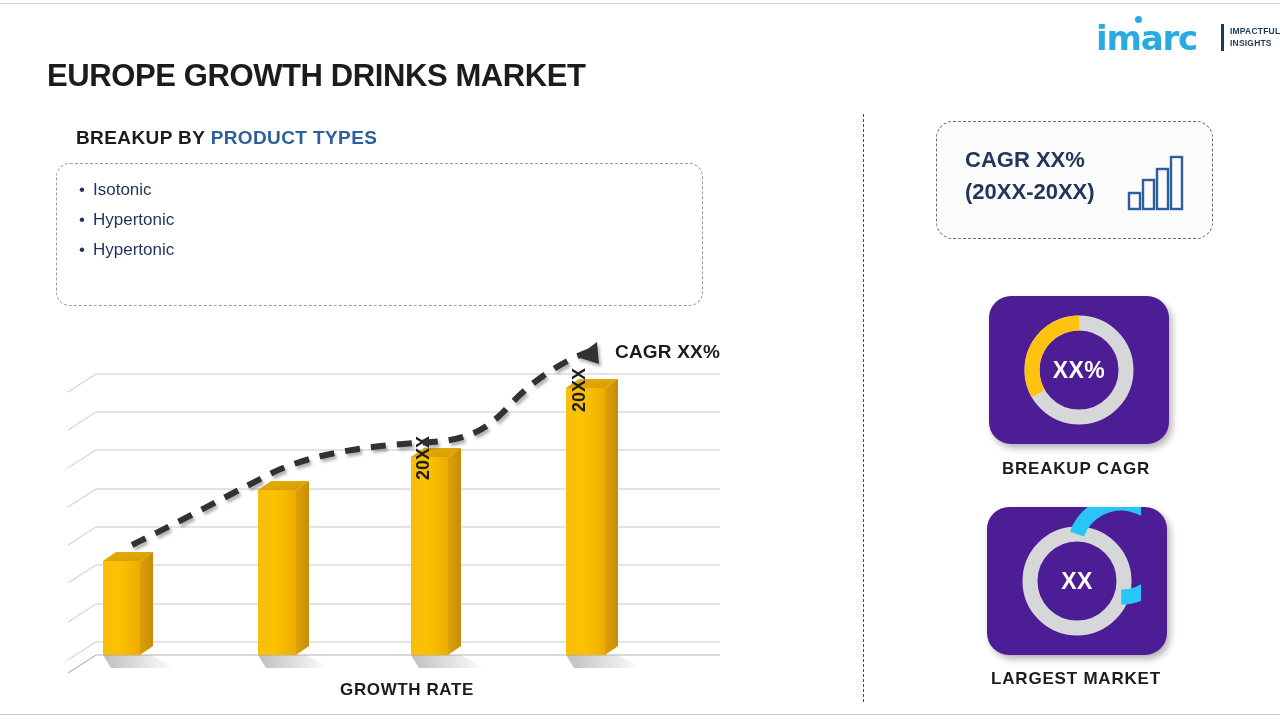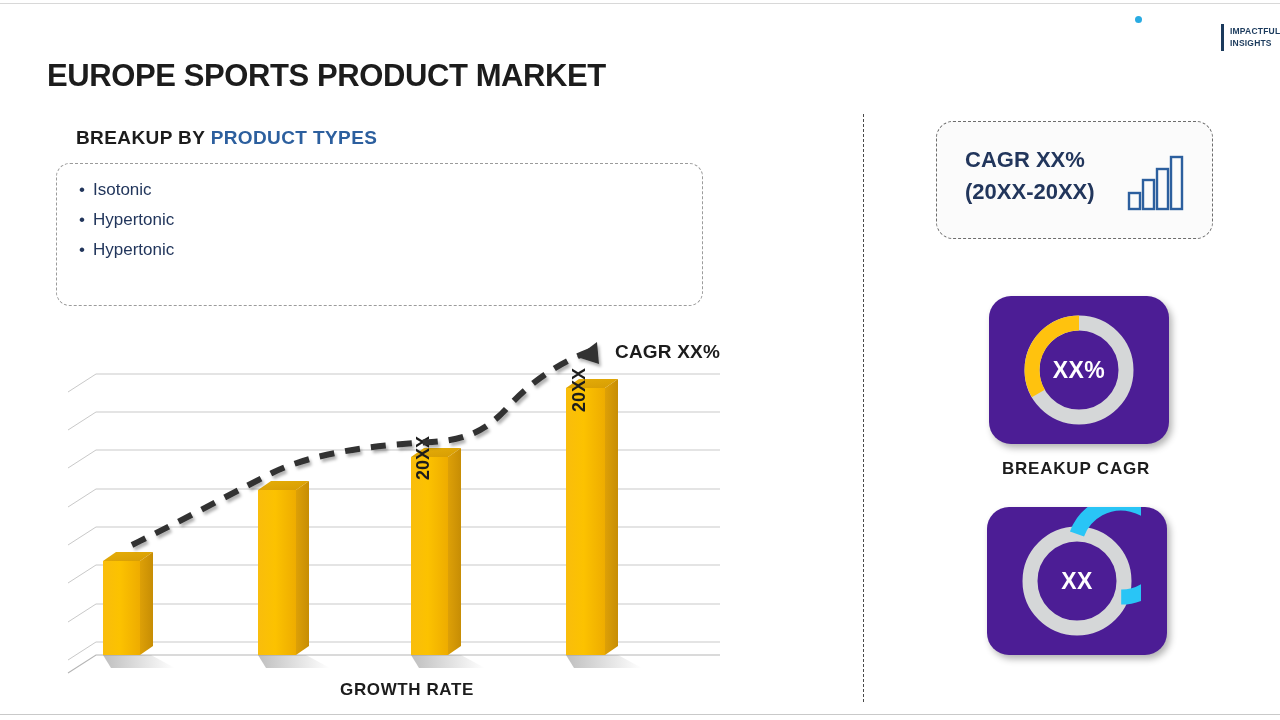--- a/index.html
+++ b/index.html
@@ -243,28 +243,29 @@
 </head>
 <body>
 
 <div id="page">
 
   <div class="edge-rule top"></div>
   <div class="edge-rule bottom"></div>
 
   <div id="logo">
     <span class="logo-dot"></span>
+    <span class="logo-word">imarc</span>
     <span class="logo-divider"></span>
     <span class="logo-tag">
       <span>IMPACTFUL</span><br>
       <span>INSIGHTS</span>
     </span>
   </div>
 
-  <div id="main-title">EUROPE SPORTS PRODUCT MARKET</div>
+  <div id="main-title">EUROPE GROWTH DRINKS MARKET</div>
 
   <div id="breakup-heading">
     <span>BREAKUP BY </span><span class="accent">PRODUCT TYPES</span>
   </div>
 
   <div id="segment-box">
     <ul id="segment-list">
       <li><span class="bullet">•</span><span>Isotonic</span></li>
       <li><span class="bullet">•</span><span>Hypertonic</span></li>
       <li><span class="bullet">•</span><span>Hypertonic</span></li>
@@ -380,14 +381,15 @@
   <div class="caption" id="caption-highest">BREAKUP CAGR</div>
 
   <div class="tile" id="tile-largest">
     <svg width="128" height="148" viewBox="0 0 128 148">
       <circle cx="64" cy="74" r="47" fill="none" stroke="#d5d7d8" stroke-width="15"></circle>
 
       <path d="M 108.2 90.1 A 47 47 0 1 0 64 27" fill="none" stroke="#29c5f6" stroke-width="15" stroke-linecap="butt"></path>
     </svg>
     <div class="donut-value">XX</div>
   </div>
+  <div class="caption" id="caption-largest">LARGEST MARKET</div>
 
 </div>
 
 </body></html>

